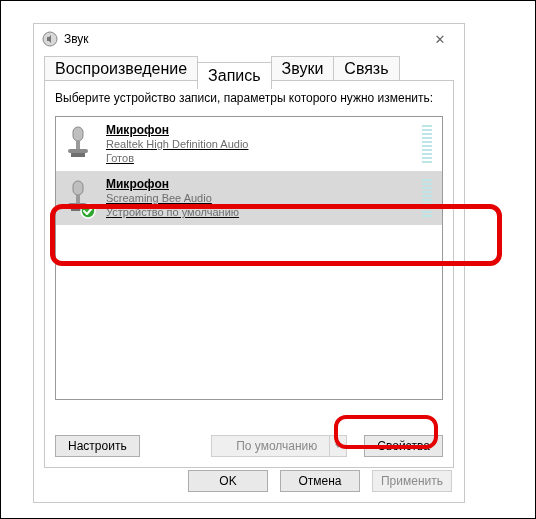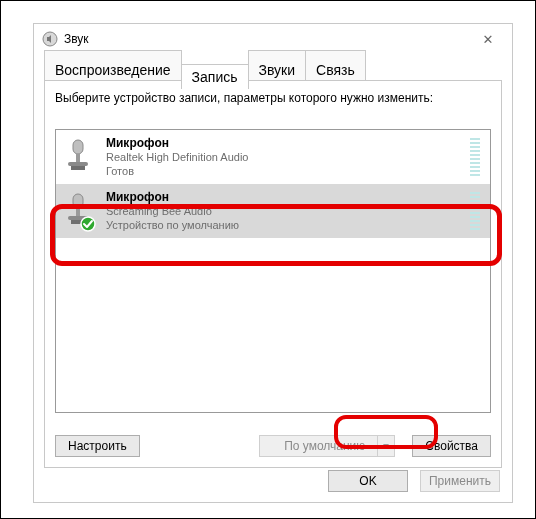--- a/index.html
+++ b/index.html
@@ -16,21 +16,21 @@
     height: 519px;
     background: #fff;
     border: 1px solid #000;
     box-sizing: border-box;
     overflow: hidden;
   }
   .dialog {
     position: absolute;
     left: 32px;
     top: 22px;
-    width: 480px;
+    width: 432px;
     height: 480px;
     background: #fff;
     border: 1px solid #c8c8c8;
     box-sizing: border-box;
   }
   .titlebar {
     height: 30px;
     display: flex;
     align-items: center;
     padding: 0 4px 0 8px;
@@ -59,22 +59,22 @@
     display: flex;
     align-items: flex-end;
     height: 22px;
     margin: 4px 10px 0 10px;
     position: relative;
   }
   .tab {
     border: 1px solid #c8c8c8;
     border-bottom: none;
     background: #fff;
-    padding: 11px 10px 3px 10px;
-    font-size: 14px;
+    padding: 3px 10px 3px 10px;
+    font-size: 16px;
     color: #000;
     margin-right: -1px;
     position: relative;
     top: 1px;
   }
   .tab.active {
     background: #fff;
     padding-top: 4px;
     padding-bottom: 4px;
     z-index: 2;
@@ -87,21 +87,21 @@
   .tab-panel {
     border: 1px solid #c8c8c8;
     margin: 0 10px 0 10px;
     padding: 10px 10px 10px 10px;
     height: 388px;
     box-sizing: border-box;
     position: relative;
   }
   .instruction {
     font-size: 12px;
-    margin-bottom: 24px;
+    margin-bottom: 11px;
   }
   .device-list {
     border: 1px solid #999;
     width: 100%;
     height: 284px;
     box-sizing: border-box;
     background: #fff;
     position: relative;
   }
   .device-item {
@@ -117,20 +117,21 @@
   .dev-icon-wrap {
     width: 34px;
     height: 42px;
     position: relative;
     flex: 0 0 auto;
     margin-right: 10px;
   }
   .dev-text {
     flex: 1 1 auto;
     line-height: 14px;
+    text-decoration: underline;
   }
   .dev-name {
     font-weight: 600;
     color: #000;
     font-size: 12px;
   }
   .dev-driver, .dev-status {
     color: #6d6d6d;
     font-size: 11px;
   }
@@ -311,20 +312,21 @@
               </svg>
           </span>
         </span>
 
         <span class="btn">Свойства</span>
       </div>
     </div>
 
     <div class="dialog-footer">
       <span class="btn">OK</span>
+      <span class="btn">Отмена</span>
       <span class="btn disabled">Применить</span>
     </div>
 
   </div>
 
   <div class="hl hl1"></div>
   <div class="hl hl2"></div>
 
 </div>
 

